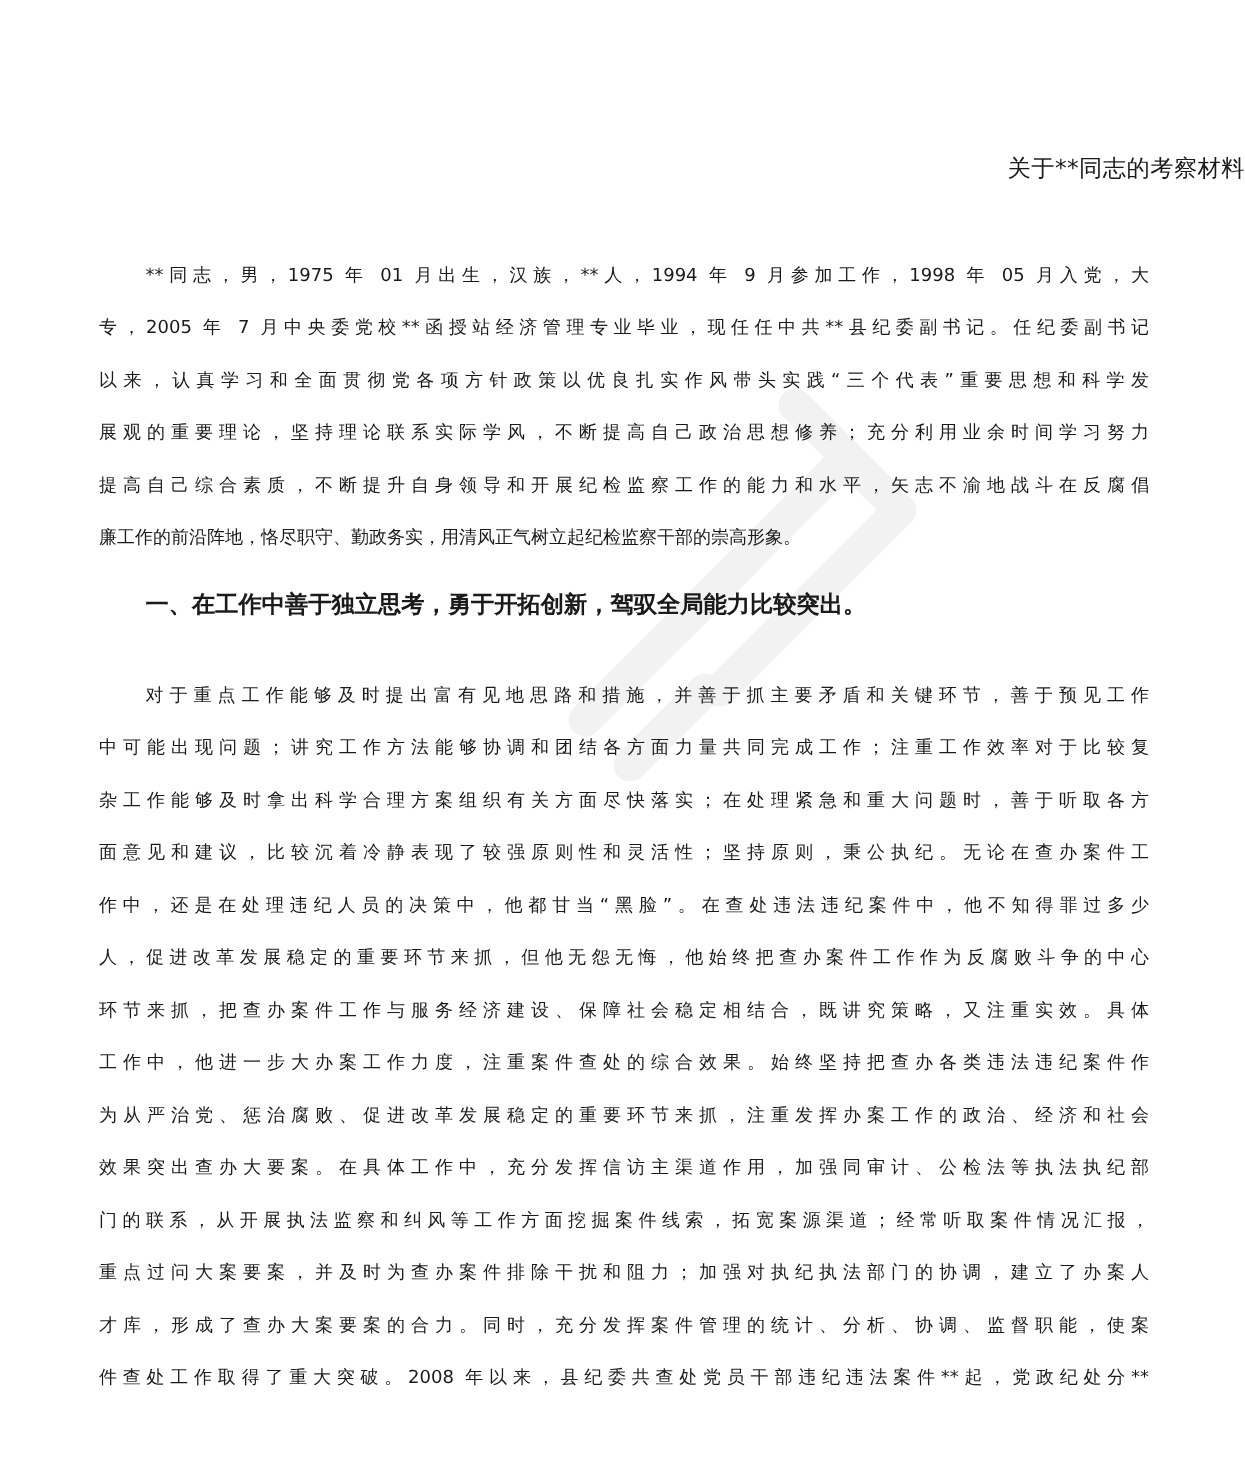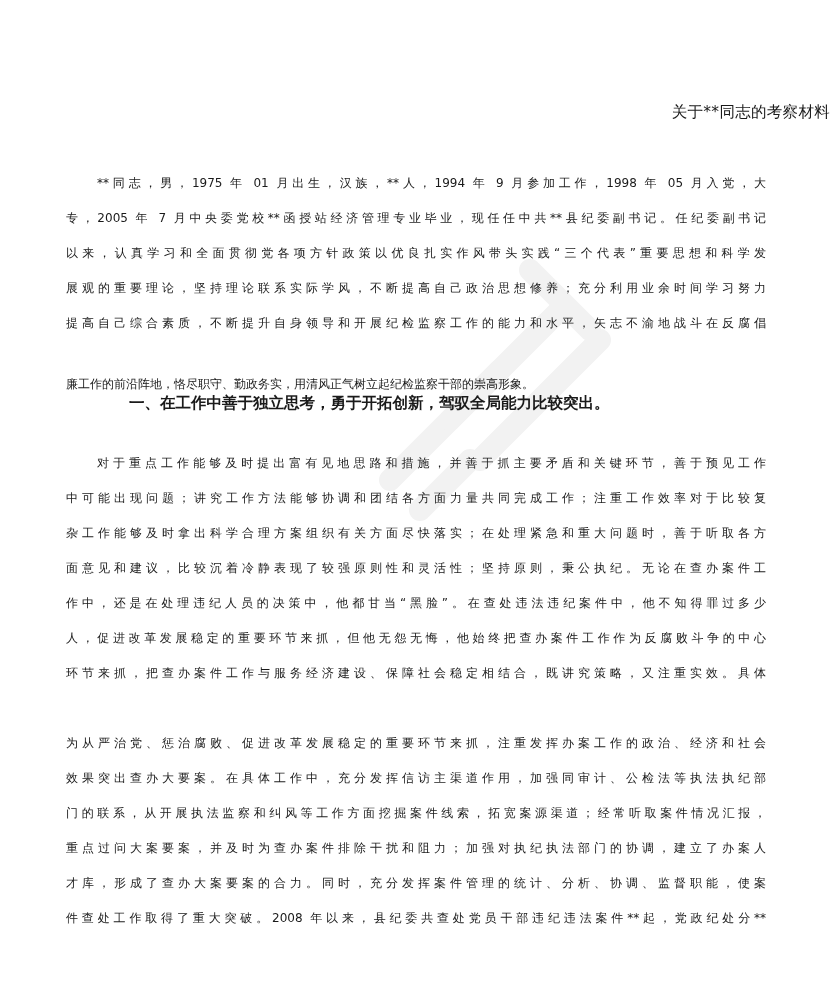--- a/index.html
+++ b/index.html
@@ -3,23 +3,23 @@
 <meta charset="utf-8">
 <style>
   html, body { margin: 0; padding: 0; background: #ffffff; }
   body { width: 830px; height: 986px; position: relative; overflow: hidden;
          font-family: "DejaVu Sans", "Liberation Sans", sans-serif; color: #1a1a1a; }
   .page { position: absolute; left: 0; top: 0; width: 830px; height: 986px; }
   .title { position: absolute; top: 102px; left: 0; width: 830px; text-align: right;
            font-size: 15.5px; letter-spacing: 0.3px; }
   .line { position: absolute; left: 66px; width: 700px; font-size: 12px; height: 22px;
           line-height: 22px; white-space: nowrap; text-align: justify; text-align-last: justify; }
-  .line.last { text-align-last: left; margin-top: 26px; }
+  .line.last { text-align-last: left; }
   .line.indent { left: 97px; width: 669px; }
-  .heading { position: absolute; left: 97px; font-size: 15.5px; font-weight: bold; white-space: nowrap; line-height: 22px; margin-left: 32px; }
+  .heading { position: absolute; left: 97px; font-size: 15.5px; font-weight: bold; white-space: nowrap; line-height: 22px; }
   .watermark { position: absolute; left: 330px; top: 210px; width: 330px; height: 330px; pointer-events: none; }
 </style>
 </head>
 <body>
 
 <div class="page">
 
   <svg class="watermark" viewBox="0 0 330 330">
     <g fill="none" stroke="#f2f2f2" stroke-width="22" stroke-linecap="round" stroke-linejoin="round">
       <path d="M60 270 L170 160"></path>
@@ -41,19 +41,20 @@
 
   <div class="heading" style="top:392px">一、在工作中善于独立思考，勇于开拓创新，驾驭全局能力比较突出。</div>
 
   <div class="line indent" style="top:452px">对于重点工作能够及时提出富有见地思路和措施，并善于抓主要矛盾和关键环节，善于预见工作</div>
   <div class="line" style="top:487px">中可能出现问题；讲究工作方法能够协调和团结各方面力量共同完成工作；注重工作效率对于比较复</div>
   <div class="line" style="top:522px">杂工作能够及时拿出科学合理方案组织有关方面尽快落实；在处理紧急和重大问题时，善于听取各方</div>
   <div class="line" style="top:557px">面意见和建议，比较沉着冷静表现了较强原则性和灵活性；坚持原则，秉公执纪。无论在查办案件工</div>
   <div class="line" style="top:592px">作中，还是在处理违纪人员的决策中，他都甘当“黑脸”。在查处违法违纪案件中，他不知得罪过多少</div>
   <div class="line" style="top:627px">人，促进改革发展稳定的重要环节来抓，但他无怨无悔，他始终把查办案件工作作为反腐败斗争的中心</div>
   <div class="line" style="top:662px">环节来抓，把查办案件工作与服务经济建设、保障社会稳定相结合，既讲究策略，又注重实效。具体</div>
+  <div class="line" style="top:697px">工作中，他进一步大办案工作力度，注重案件查处的综合效果。始终坚持把查办各类违法违纪案件作</div>
   <div class="line" style="top:732px">为从严治党、惩治腐败、促进改革发展稳定的重要环节来抓，注重发挥办案工作的政治、经济和社会</div>
   <div class="line" style="top:767px">效果突出查办大要案。在具体工作中，充分发挥信访主渠道作用，加强同审计、公检法等执法执纪部</div>
   <div class="line" style="top:802px">门的联系，从开展执法监察和纠风等工作方面挖掘案件线索，拓宽案源渠道；经常听取案件情况汇报，</div>
   <div class="line" style="top:837px">重点过问大案要案，并及时为查办案件排除干扰和阻力；加强对执纪执法部门的协调，建立了办案人</div>
   <div class="line" style="top:872px">才库，形成了查办大案要案的合力。同时，充分发挥案件管理的统计、分析、协调、监督职能，使案</div>
   <div class="line" style="top:907px">件查处工作取得了重大突破。2008 年以来，县纪委共查处党员干部违纪违法案件**起，党政纪处分**</div>
 </div>
 
 </body></html>

